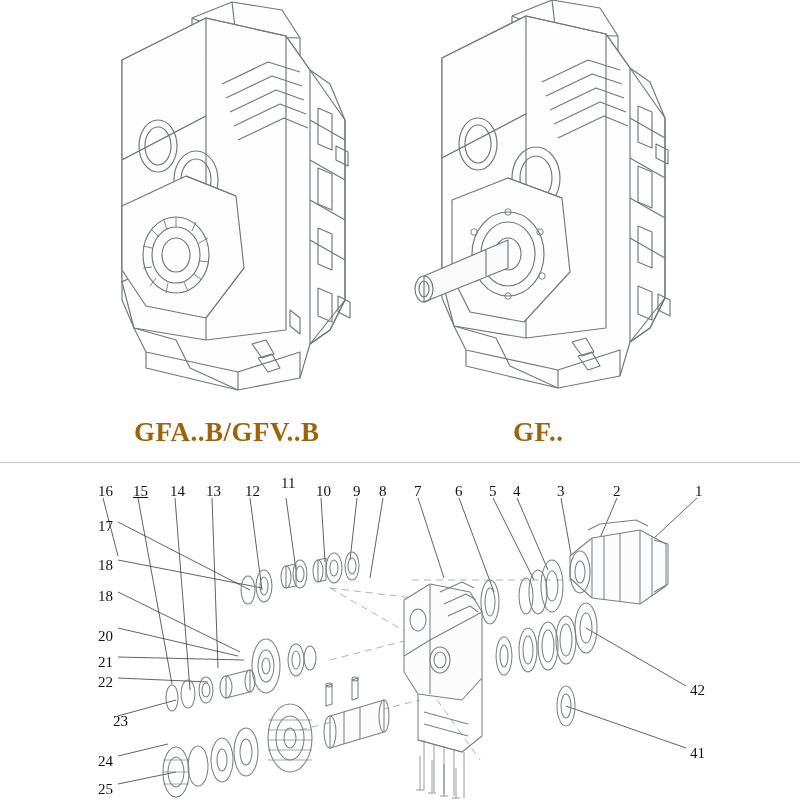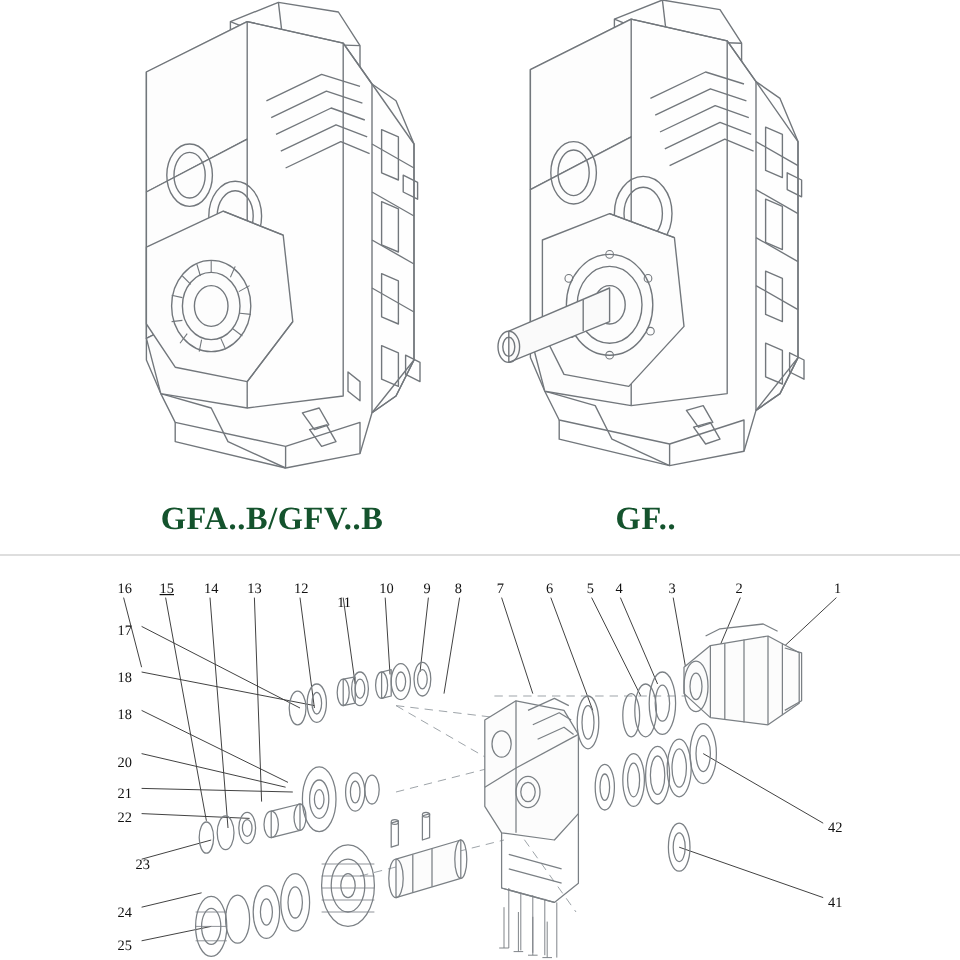--- a/index.html
+++ b/index.html
@@ -25,31 +25,31 @@
     left: 0;
     top: 0;
     width: 800px;
     height: 800px;
   }
   .caption {
     position: absolute;
     font-family: "Liberation Serif", serif;
     font-weight: bold;
     font-size: 27px;
-    color: #14532d;
+    color: #a16207;
     letter-spacing: 0.5px;
     white-space: nowrap;
   }
   #caption-left { left: 134px; top: 417px; }
   #caption-right { left: 513px; top: 417px; }
 
   .callout {
     position: absolute;
     font-family: "Liberation Serif", serif;
-    font-size: 12px;
+    font-size: 15px;
     color: #111111;
     white-space: nowrap;
   }
   .divider {
     position: absolute;
     left: 0;
     top: 462px;
     width: 800px;
     height: 1px;
     background: #c9c9c9;
@@ -416,21 +416,21 @@
 
   <div class="caption" id="caption-left">GFA..B/GFV..B</div>
   <div class="caption" id="caption-right">GF..</div>
 
   <div id="callout-layer">
       <div class="callout" style="left: 98px; top: 483px;">16</div>
       <div class="callout" style="left: 133px; top: 483px; text-decoration: underline;">15</div>
       <div class="callout" style="left: 170px; top: 483px;">14</div>
       <div class="callout" style="left: 206px; top: 483px;">13</div>
       <div class="callout" style="left: 245px; top: 483px;">12</div>
-      <div class="callout" style="left: 281px; top: 495px; text-align: right;">11</div>
+      <div class="callout" style="left: 281px; top: 475px; text-align: right;">11</div>
       <div class="callout" style="left: 316px; top: 483px;">10</div>
       <div class="callout" style="left: 353px; top: 483px;">9</div>
       <div class="callout" style="left: 379px; top: 483px;">8</div>
       <div class="callout" style="left: 414px; top: 483px;">7</div>
       <div class="callout" style="left: 455px; top: 483px;">6</div>
       <div class="callout" style="left: 489px; top: 483px;">5</div>
       <div class="callout" style="left: 513px; top: 483px;">4</div>
       <div class="callout" style="left: 557px; top: 483px;">3</div>
       <div class="callout" style="left: 613px; top: 483px;">2</div>
       <div class="callout" style="left: 695px; top: 483px;">1</div>

